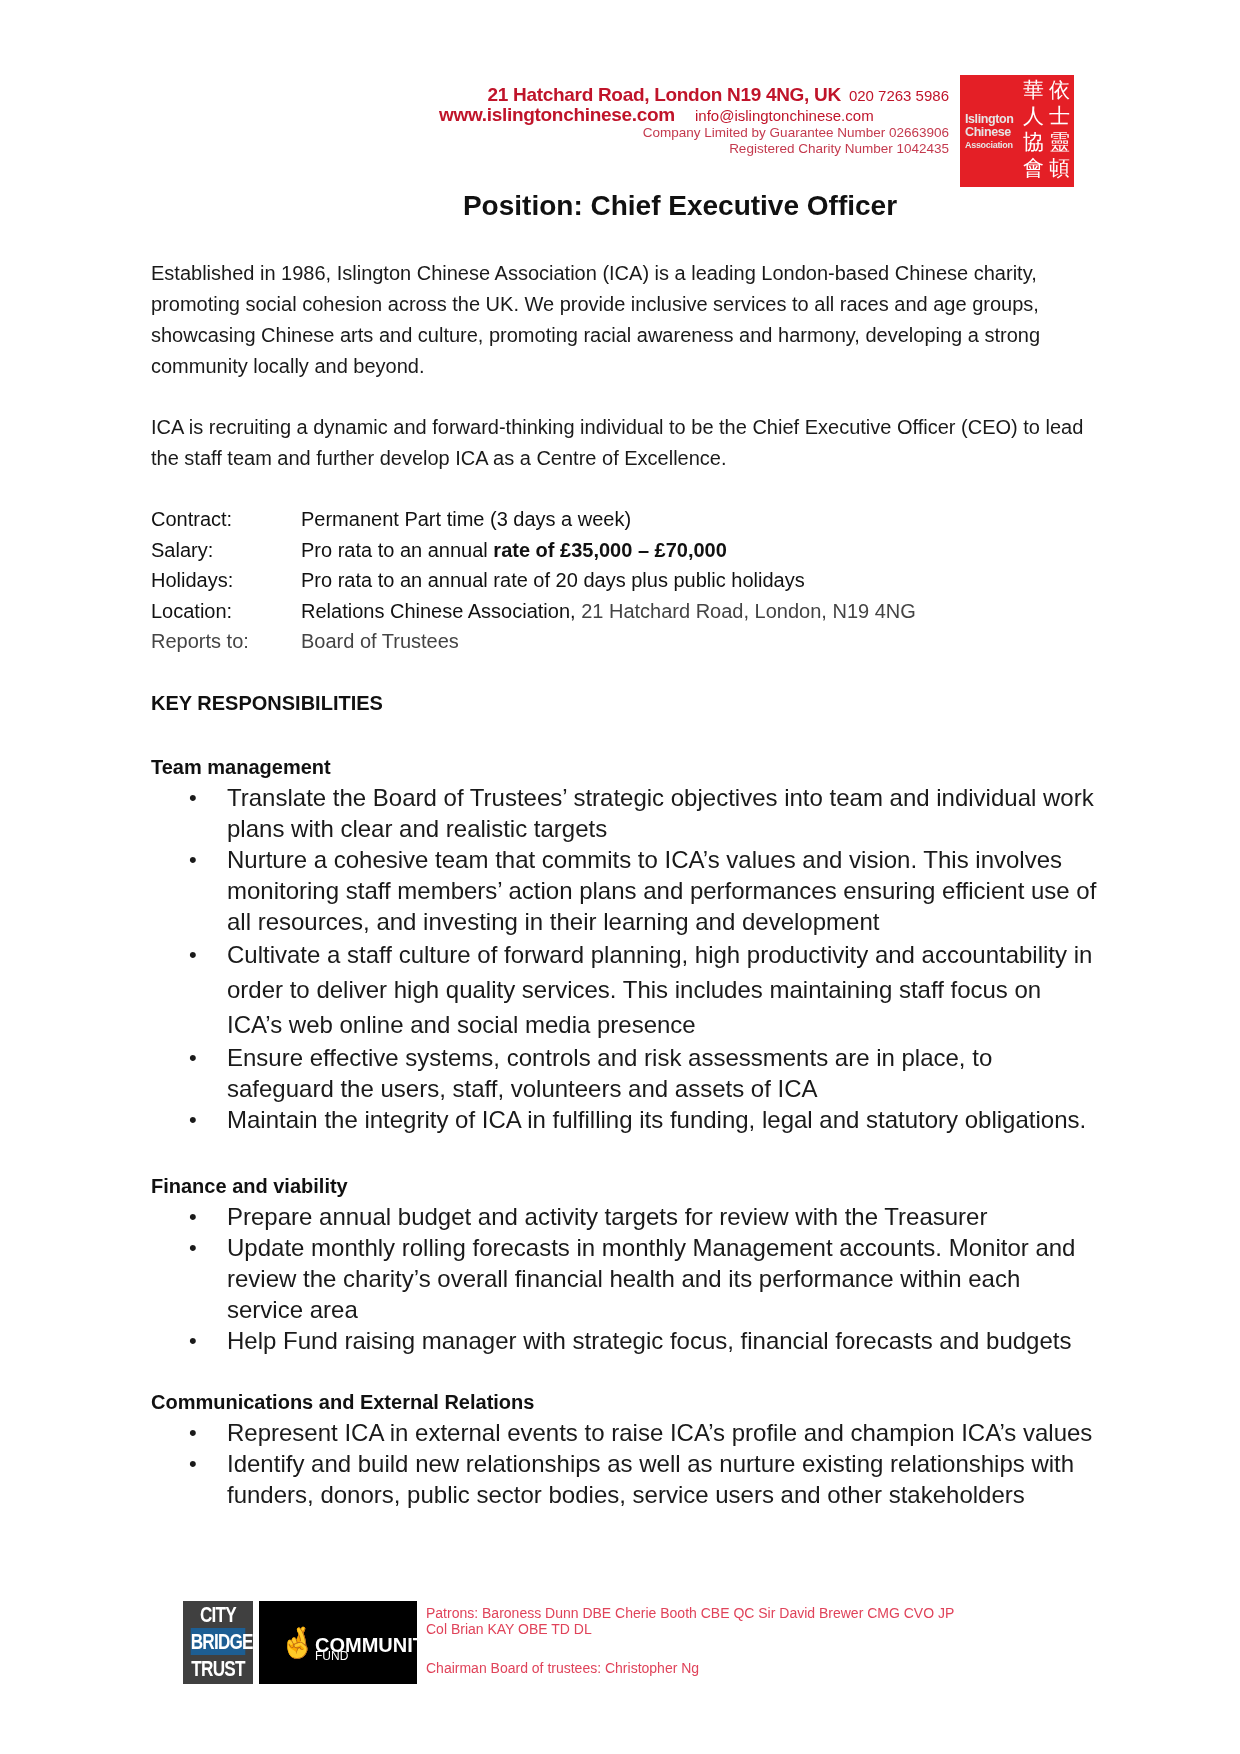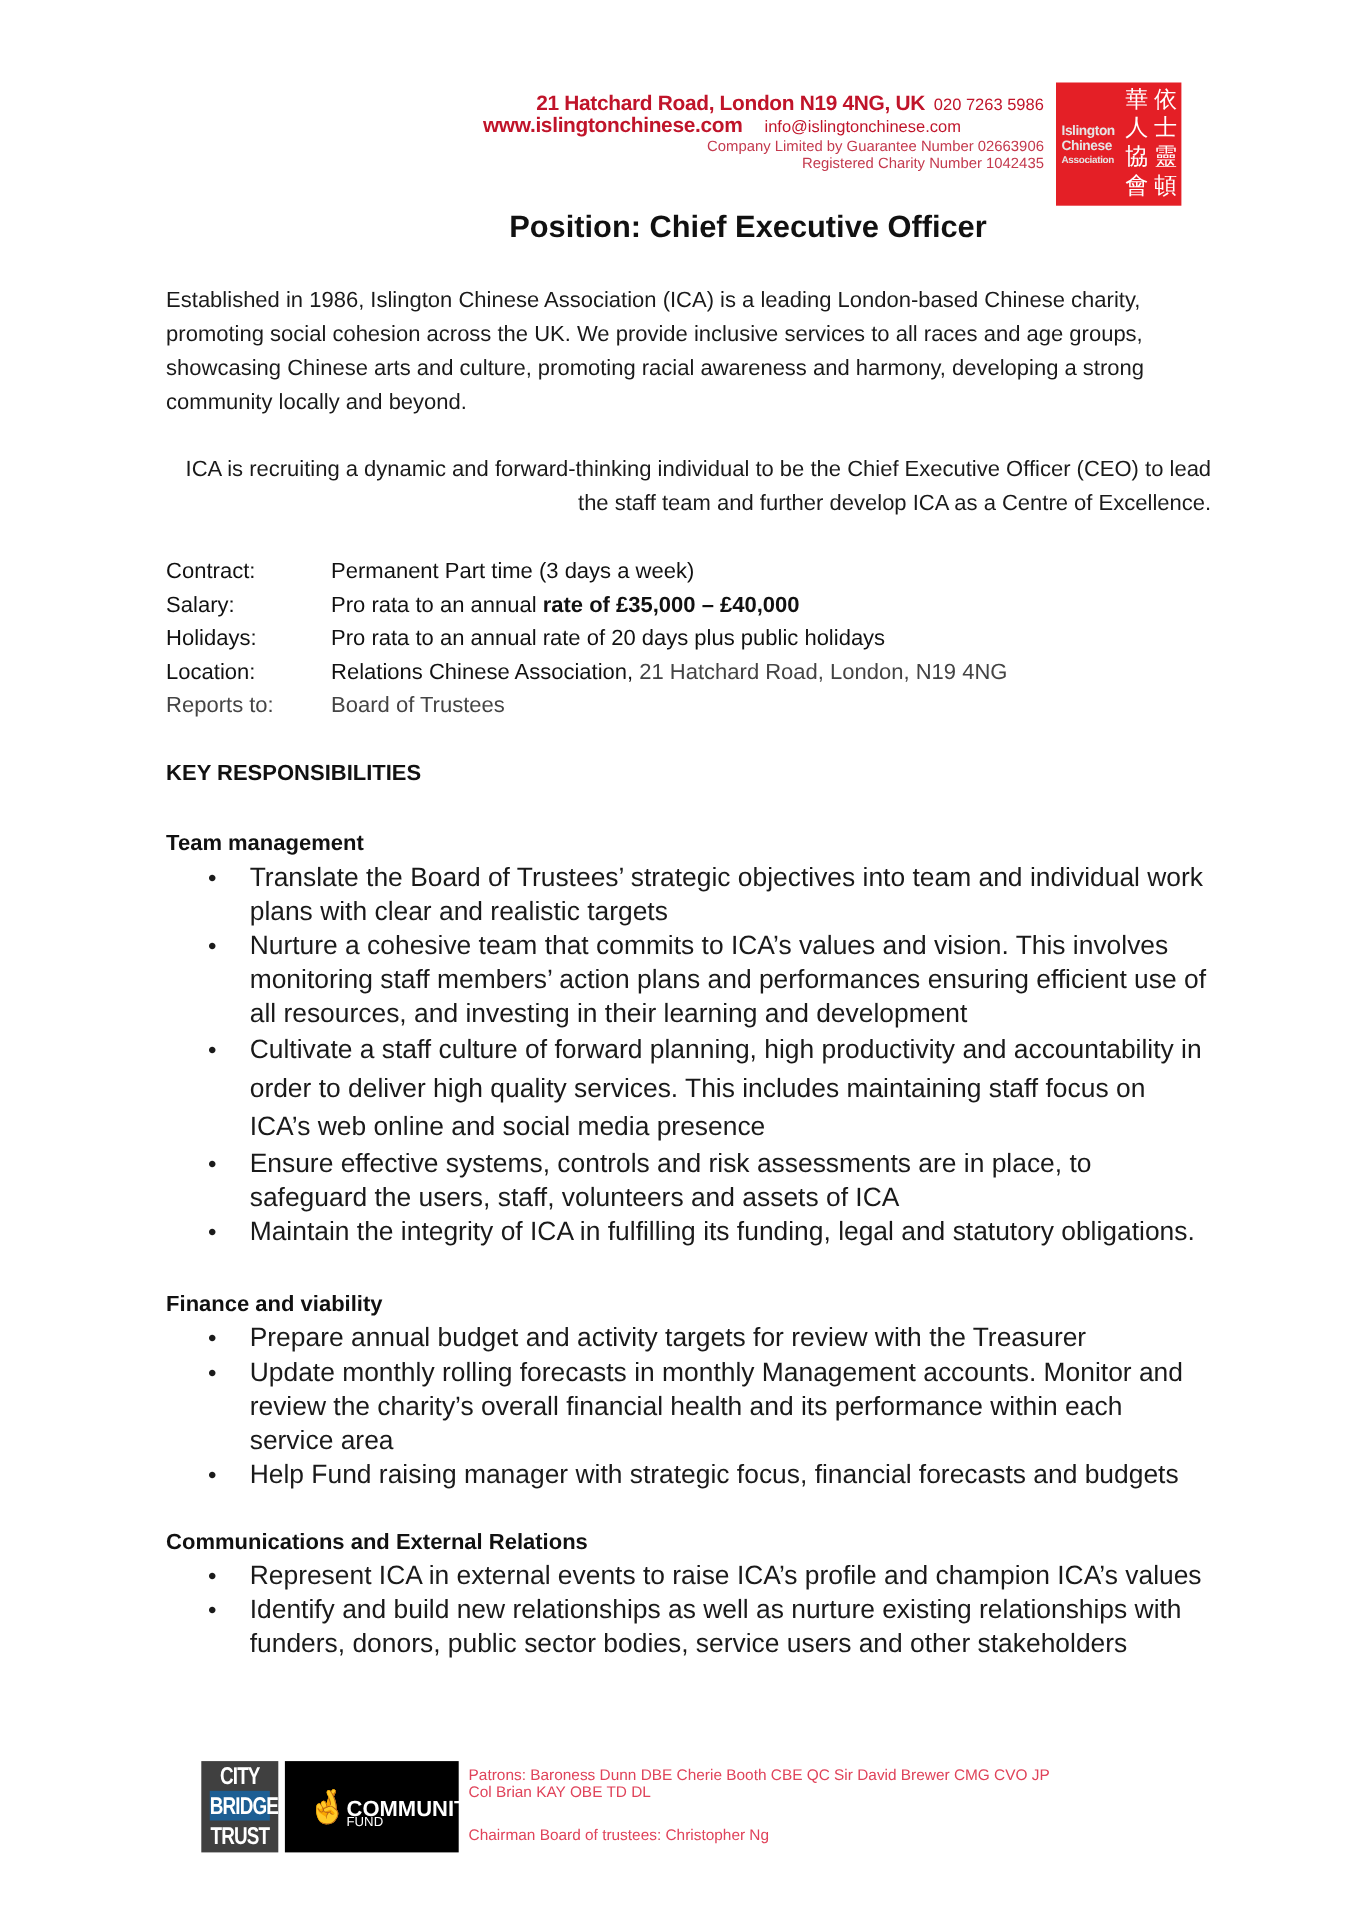--- a/index.html
+++ b/index.html
@@ -25,21 +25,21 @@
   .logo-text .small { font-size:9px; letter-spacing:-0.3px; }
   .logo-chars { position:absolute; right:4px; top:2px; color:#fff; font-family:"DejaVu Serif", serif;
                 font-size:21px; line-height:26px; width:52px; display:grid;
                 grid-template-columns:26px 26px; grid-auto-flow:column; grid-template-rows:repeat(4,26px);
                 direction:rtl; }
 
   .title { left:0; width:1360px; top:190px; text-align:center; font-size:28px; font-weight:bold; color:#111; }
 
   .para { left:151px; width:950px; font-size:20px; line-height:31px; color:#1a1a1a; }
   .p1 { top:258px; }
-  .p2 { top:412px;text-align:right; }
+  .p2 { top:412px; }
 
   .details { left:151px; top:504px; width:950px; font-size:20px; line-height:30.6px; }
   .drow { display:flex; }
   .dlabel { width:150px; }
   .dval b { font-weight:bold; }
   .grey { color:#444; }
 
   .key { left:151px; top:692px; font-size:20px; font-weight:bold; }
 
   .section { left:151px; width:950px; }
@@ -101,21 +101,21 @@
 <div class="abs para p1">Established in 1986, Islington Chinese Association (ICA) is a leading London-based Chinese charity, promoting social cohesion across the UK.  We provide inclusive services to all races and age groups, showcasing Chinese arts and culture, promoting racial awareness and harmony, developing a strong community locally and beyond.</div>
 <div class="abs para p2">ICA is recruiting a dynamic and forward-thinking individual to be the Chief Executive Officer (CEO) to lead the staff team and further develop ICA as a Centre of Excellence.</div>
 
 <div class="abs details">
   <div class="drow">
     <span class="dlabel">Contract:</span>
     <span class="dval">Permanent Part time (3 days a week)</span>
   </div>
   <div class="drow">
     <span class="dlabel">Salary:</span>
-    <span class="dval"><span>Pro rata to an annual </span><b>rate of £35,000 – £40,000</b></span>
+    <span class="dval"><span>Pro rata to an annual </span><b>rate of £35,000 – £70,000</b></span>
   </div>
   <div class="drow">
     <span class="dlabel">Holidays:</span>
     <span class="dval">Pro rata to an annual rate of 20 days plus public holidays</span>
   </div>
   <div class="drow">
     <span class="dlabel">Location:</span>
     <span class="dval"><span>Relations Chinese Association, </span><span class="grey">21 Hatchard Road, London, N19 4NG</span></span>
   </div>
   <div class="drow grey">

